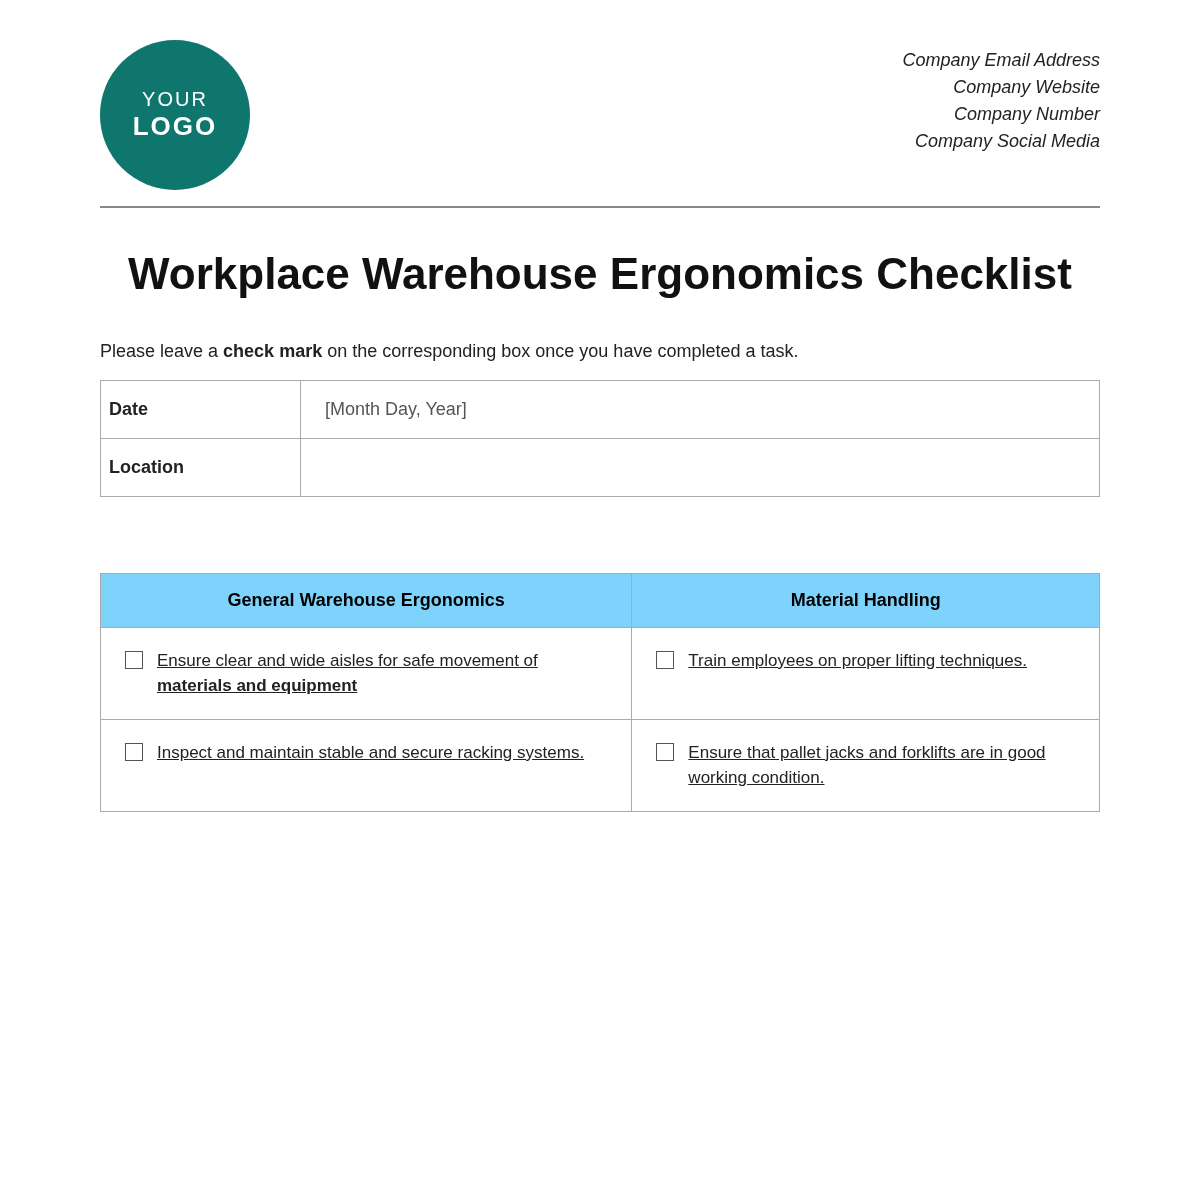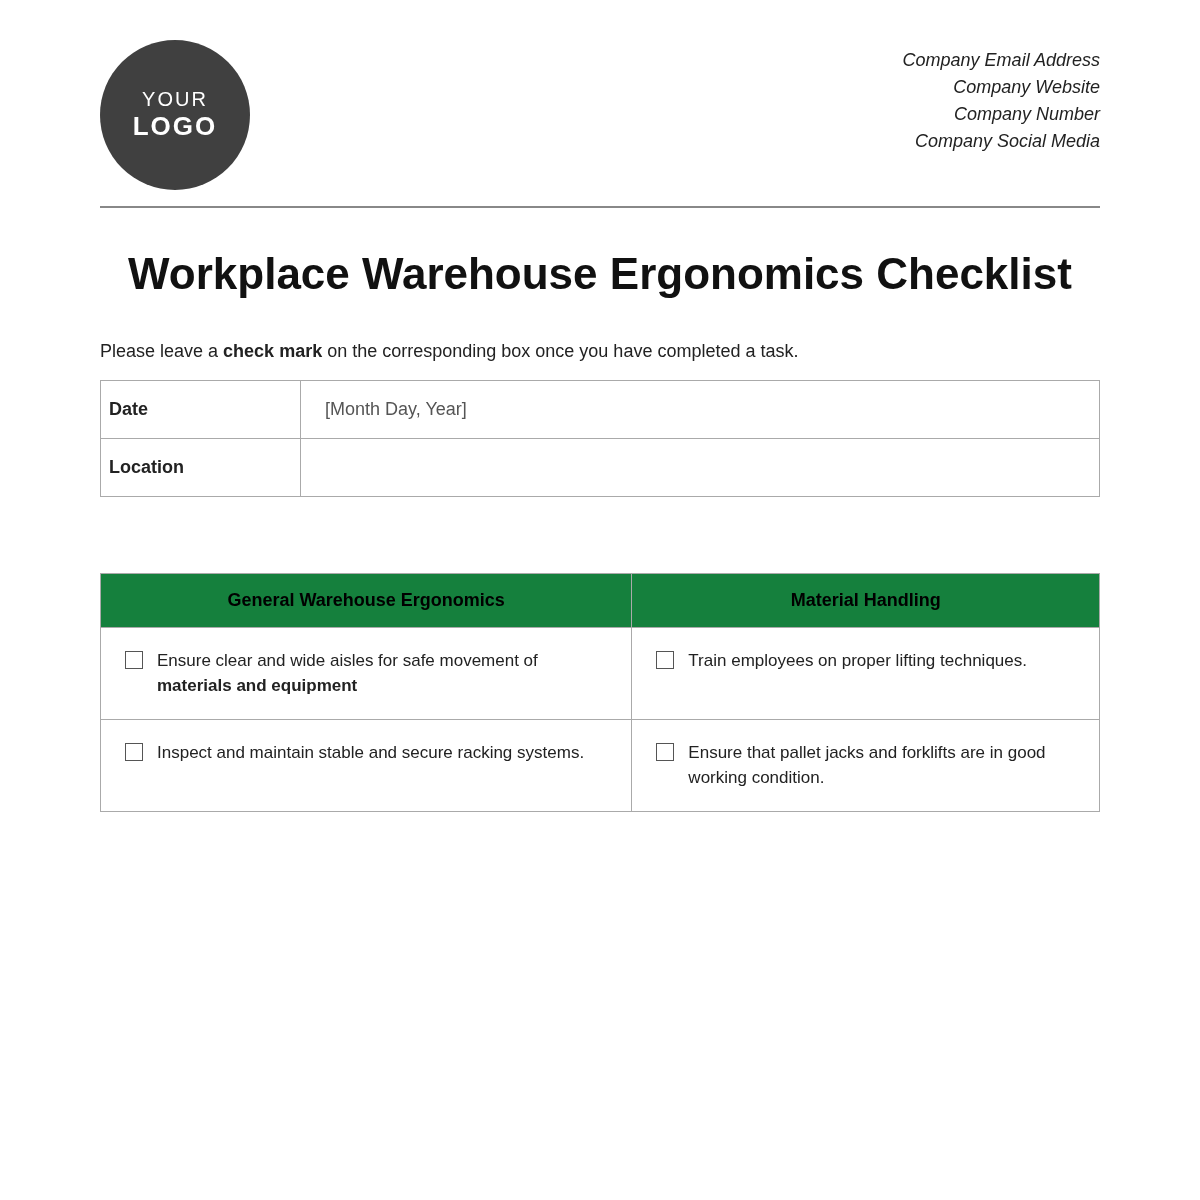--- a/index.html
+++ b/index.html
@@ -28,21 +28,21 @@
     .header {
       display: flex;
       align-items: flex-start;
       justify-content: space-between;
       margin-bottom: 16px;
     }
 
     .logo-circle {
       width: 150px;
       height: 150px;
-      background: #404040;
+      background: #0f766e;
       border-radius: 50%;
       display: flex;
       flex-direction: column;
       align-items: center;
       justify-content: center;
       flex-shrink: 0;
     }
 
     .logo-text-top {
       color: #fff;
@@ -134,35 +134,36 @@
       border-collapse: collapse;
       border: 1.5px solid #aaa;
     }
 
     .checklist-table th {
       border: 1.5px solid #aaa;
       padding: 16px 24px;
       font-size: 18px;
       font-weight: 700;
       text-align: center;
-      background: #15803d;
+      background: #7dd3fc;
     }
 
     .checklist-table td {
       border: 1.5px solid #aaa;
       padding: 20px 24px;
       font-size: 17px;
       color: #222;
       vertical-align: top;
     }
 
     .checklist-cell {
       display: flex;
       align-items: flex-start;
       gap: 14px;
+      text-decoration: underline;
     }
 
     .checkbox {
       width: 18px;
       height: 18px;
       border: 1.5px solid #555;
       flex-shrink: 0;
       margin-top: 3px;
       background: #fff;
       display: inline-block;

